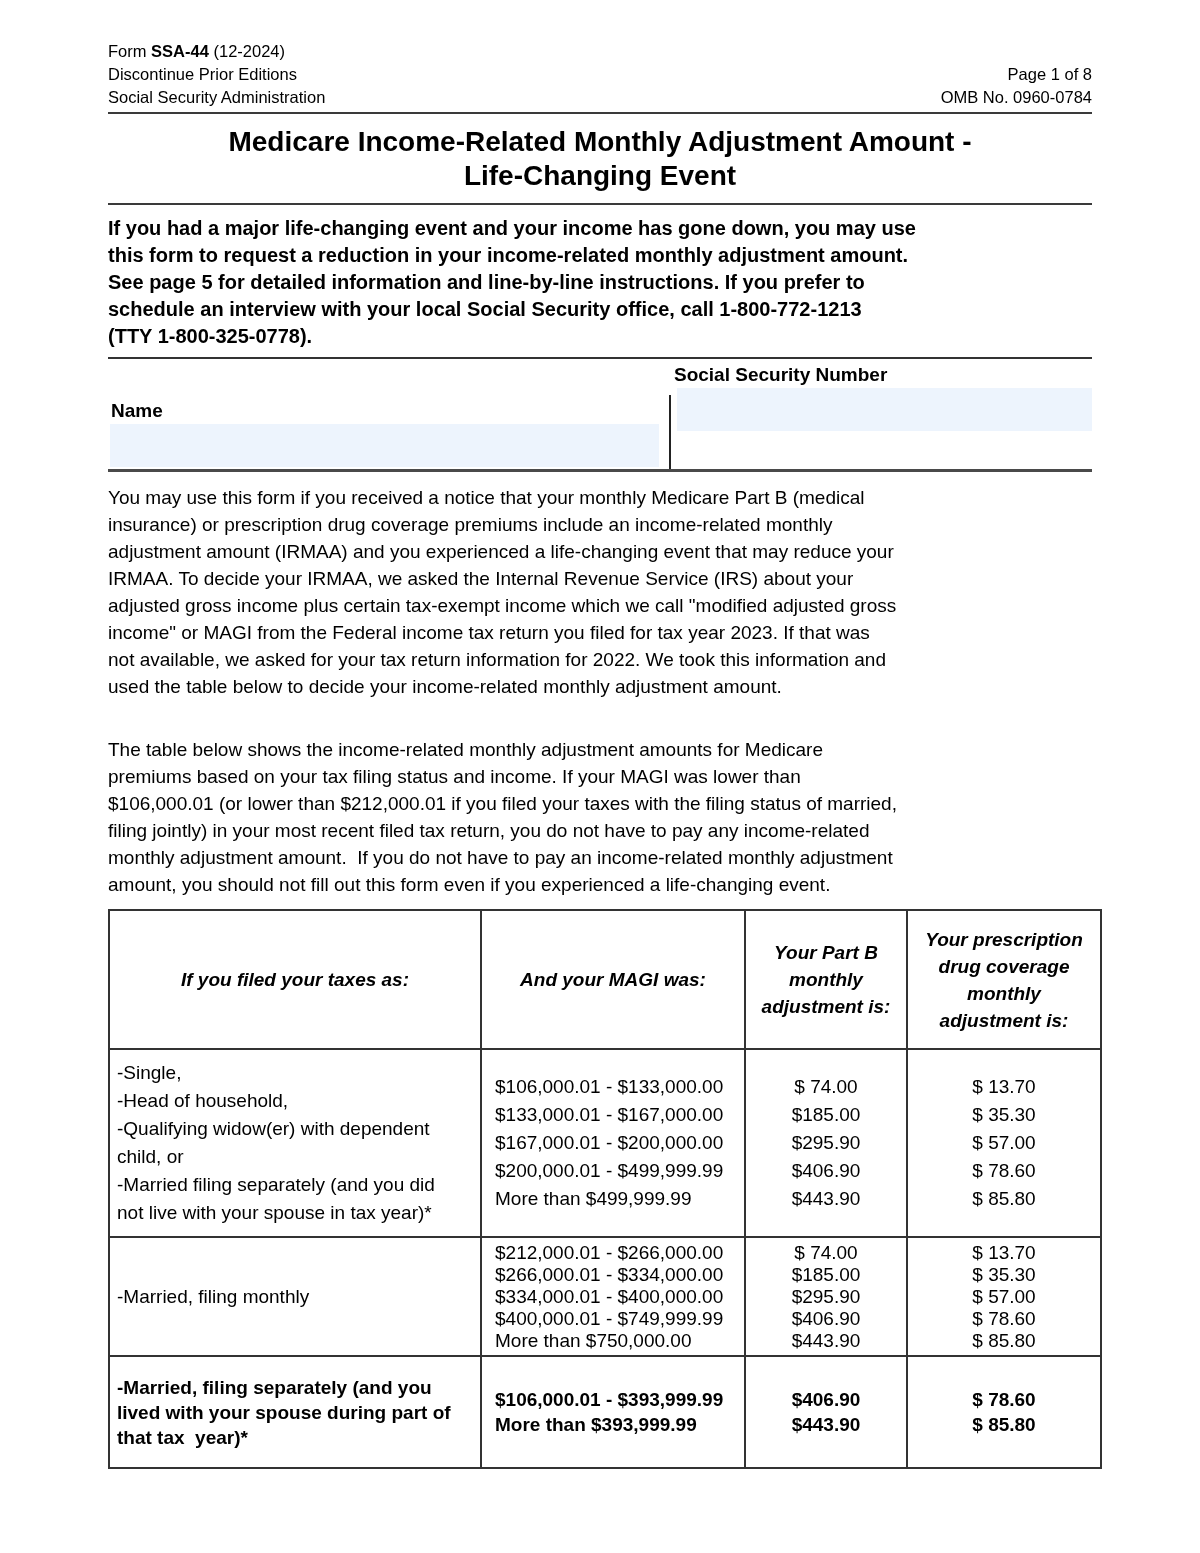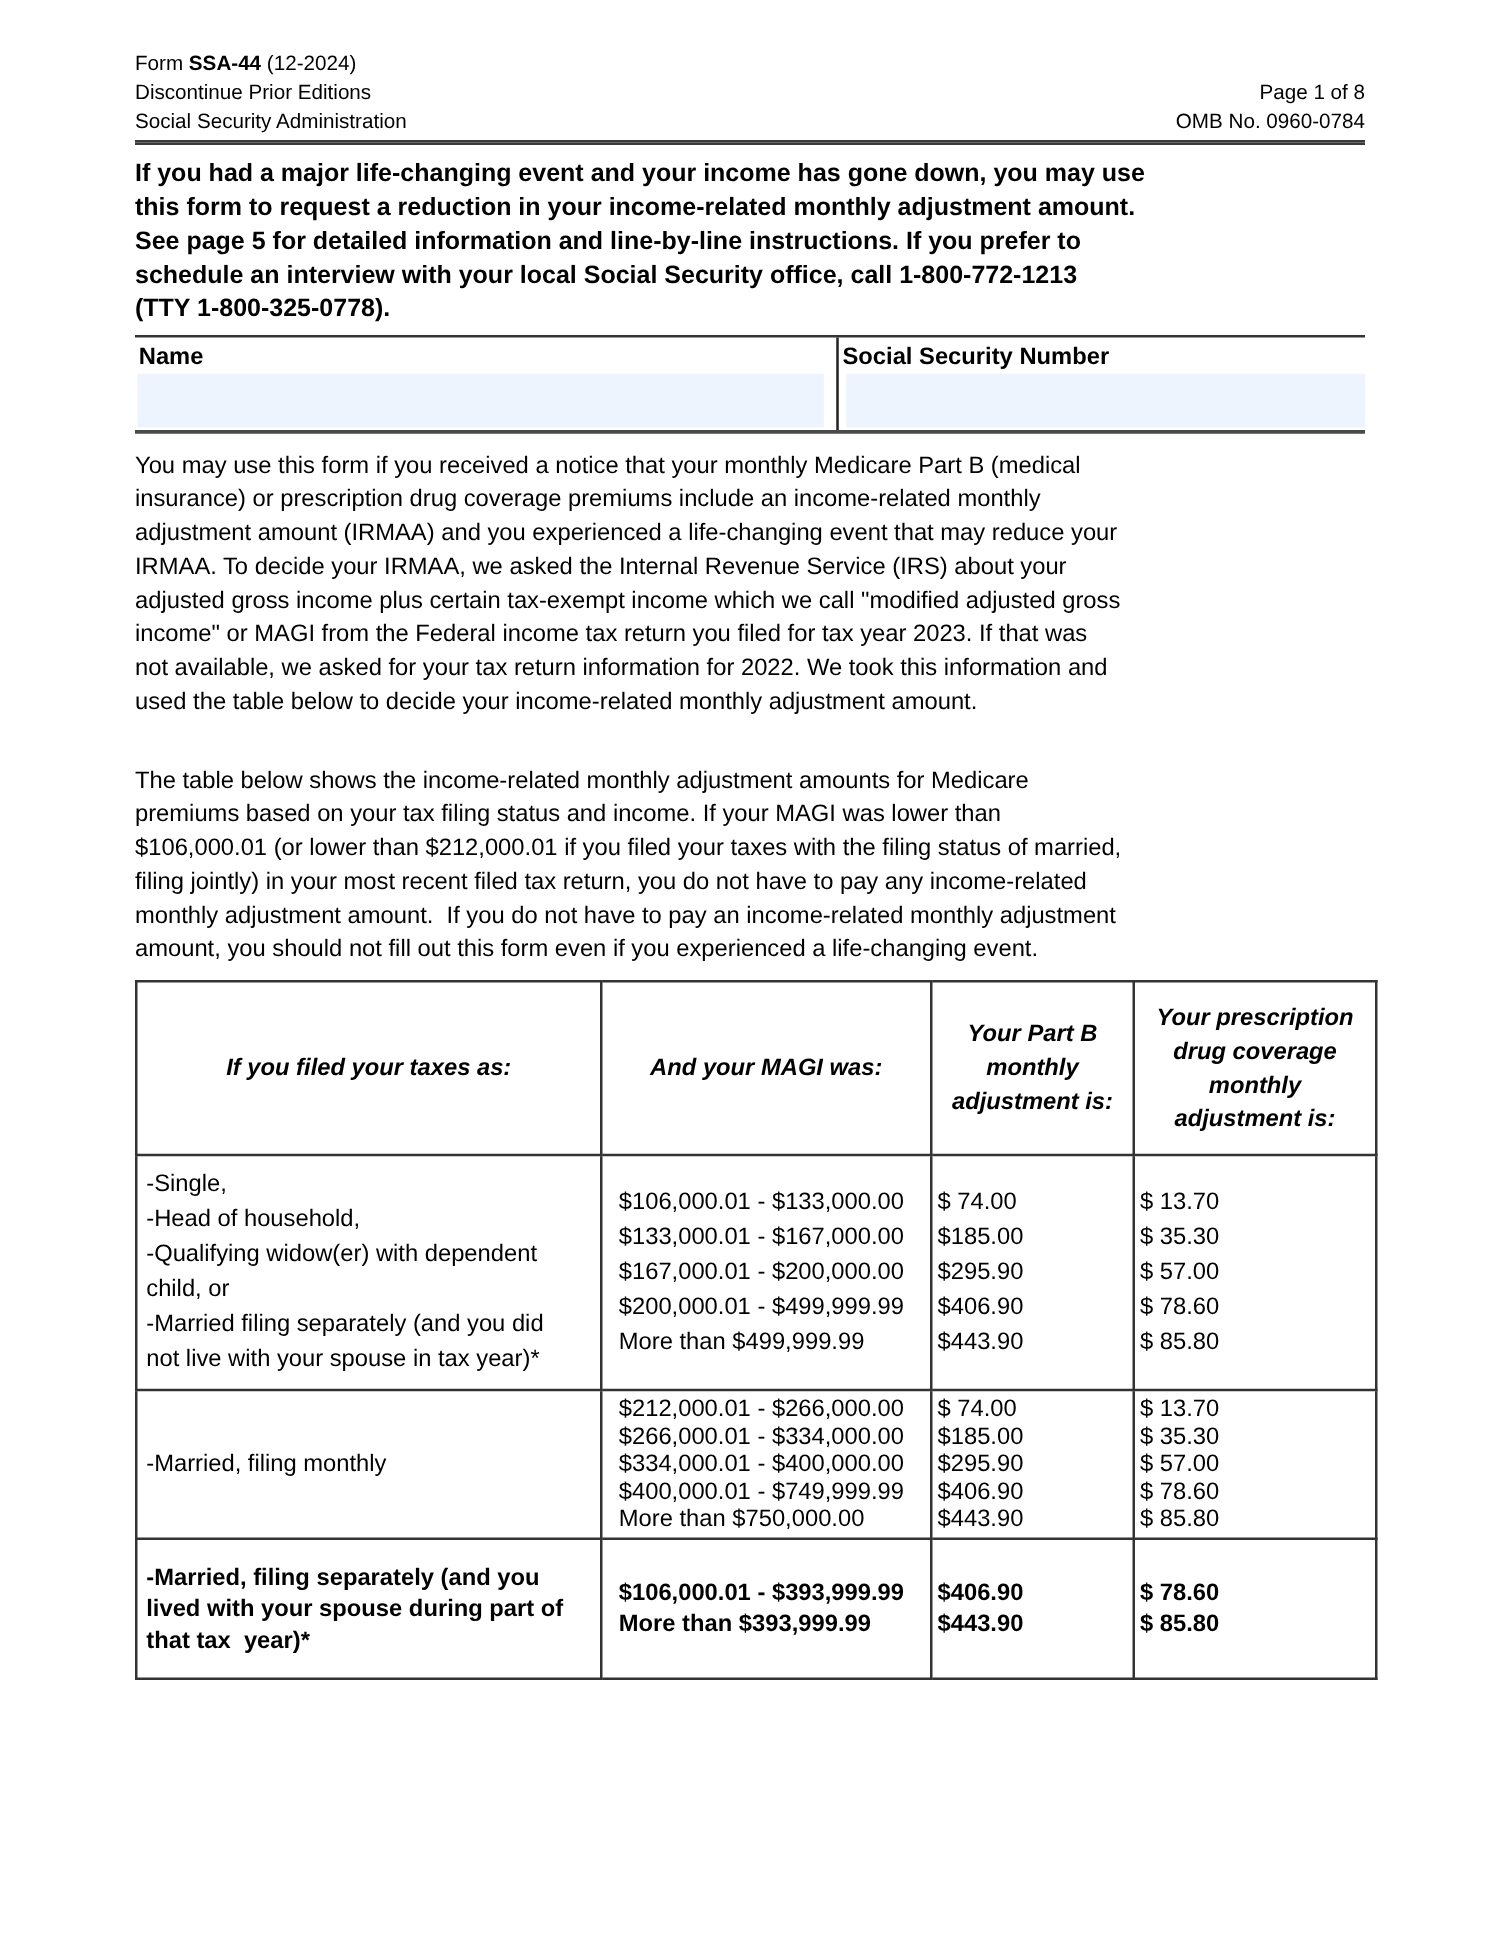--- a/index.html
+++ b/index.html
@@ -33,21 +33,21 @@
     font-size: 20px; font-weight: bold; line-height: 27px;
     margin: 10px 0 7px 0; white-space: pre-wrap;
   }
 
   
   .id-table {
     display: flex;
     border-top: 2px solid #333;
     border-bottom: 3px solid #4a4a4a;
   }
-  .id-left  { width: 563px; border-right: 2px solid #222; }
+  .id-left  { width: 563px; border-right: 2px solid #222; margin-top: 36px; }
   .id-right { flex: 1; }
   .id-label { font-size: 19px; font-weight: bold; padding: 5px 6px 2px 3px; }
   .id-input { height: 43px; background: #edf4fd; }
   .id-left  .id-input { margin: 0 10px 2px 2px; }
   .id-right .id-input { margin: 0 0 2px 6px; }
 
   .body-text {
     font-size: 19px; line-height: 27px;
     margin: 12px 0 0 0; white-space: pre-wrap;
   }
@@ -62,21 +62,21 @@
     border: 2px solid #333; font-size: 19px;
     vertical-align: middle; white-space: pre-wrap;
   }
   .irmaa-table th {
     font-style: italic; font-weight: bold; text-align: center;
     line-height: 27px; padding: 2px 4px;
   }
   .irmaa-table thead tr { height: 139px; }
   td.c-status { text-align: left; padding: 3px 4px 3px 7px; }
   td.c-magi   { text-align: left; padding: 3px 4px 3px 13px; }
-  td.c-partb, td.c-drug { text-align: left; padding: 3px 4px; border-radius: 30px; }
+  td.c-partb, td.c-drug { text-align: center; padding: 3px 4px; border-radius: 30px; }
   tr.r1 { height: 188px; margin-left: 10px; } tr.r1 td { line-height: 28px; }
   tr.r2 { height: 119px; } tr.r2 td { line-height: 22px; }
   tr.r3 { height: 112px; font-weight: bold; }  tr.r3 td { line-height: 25px; }
 
   .footnote {
     font-size: 19px; line-height: 25px;
     margin: 14px 0 0 0; white-space: pre-wrap;
   }
 </style>
 </head>
@@ -91,20 +91,22 @@
       <div>Social Security Administration</div>
     </div>
     <div class="top-right">
       <div>Page 1 of 8</div>
       <div>OMB No. 0960-0784</div>
     </div>
   </div>
 
   <div class="rule"></div>
 
+  <h1 class="title">Medicare Income-Related Monthly Adjustment Amount -
+Life-Changing Event</h1>
 
   <div class="rule2"></div>
 
   <p class="intro">If you had a major life-changing event and your income has gone down, you may use
 this form to request a reduction in your income-related monthly adjustment amount.
 See page 5 for detailed information and line-by-line instructions. If you prefer to
 schedule an interview with your local Social Security office, call 1-800-772-1213
 (TTY 1-800-325-0778).</p>
 
   <div class="id-table">

